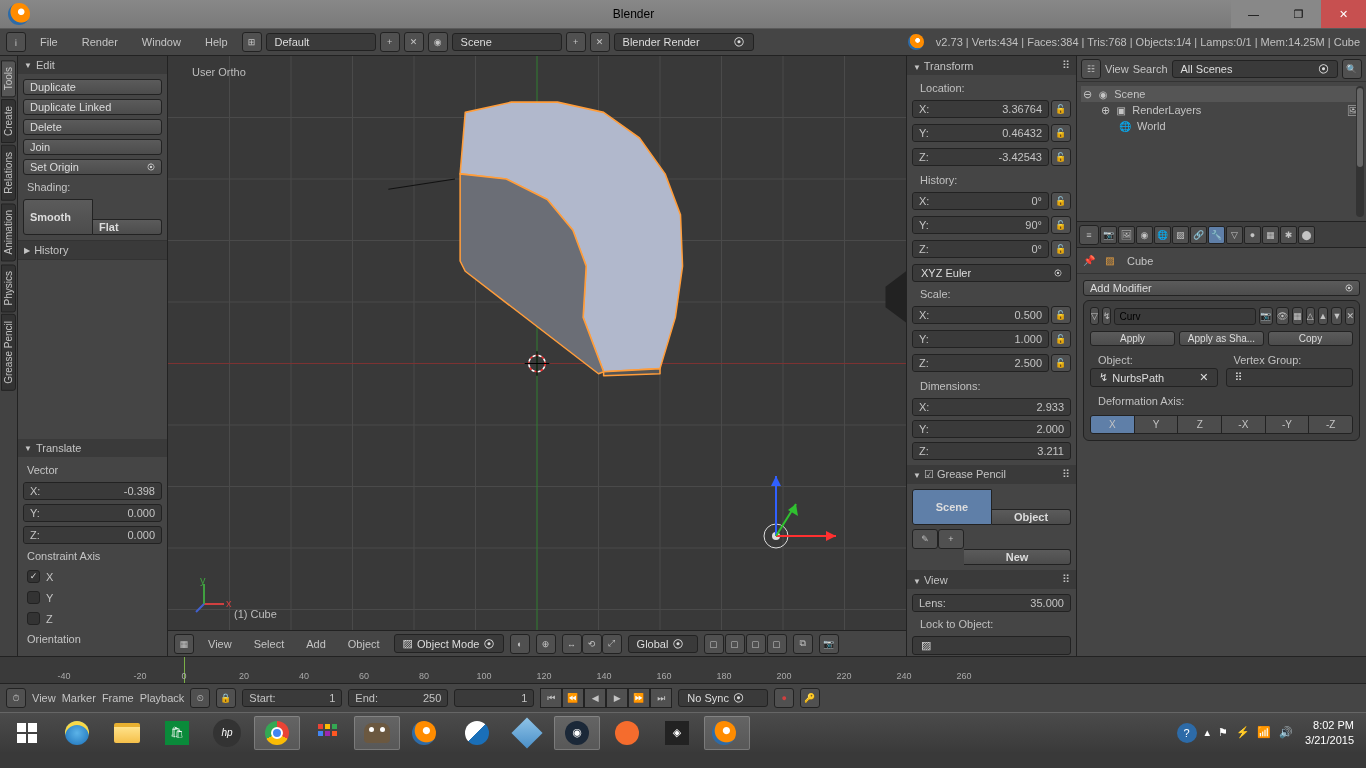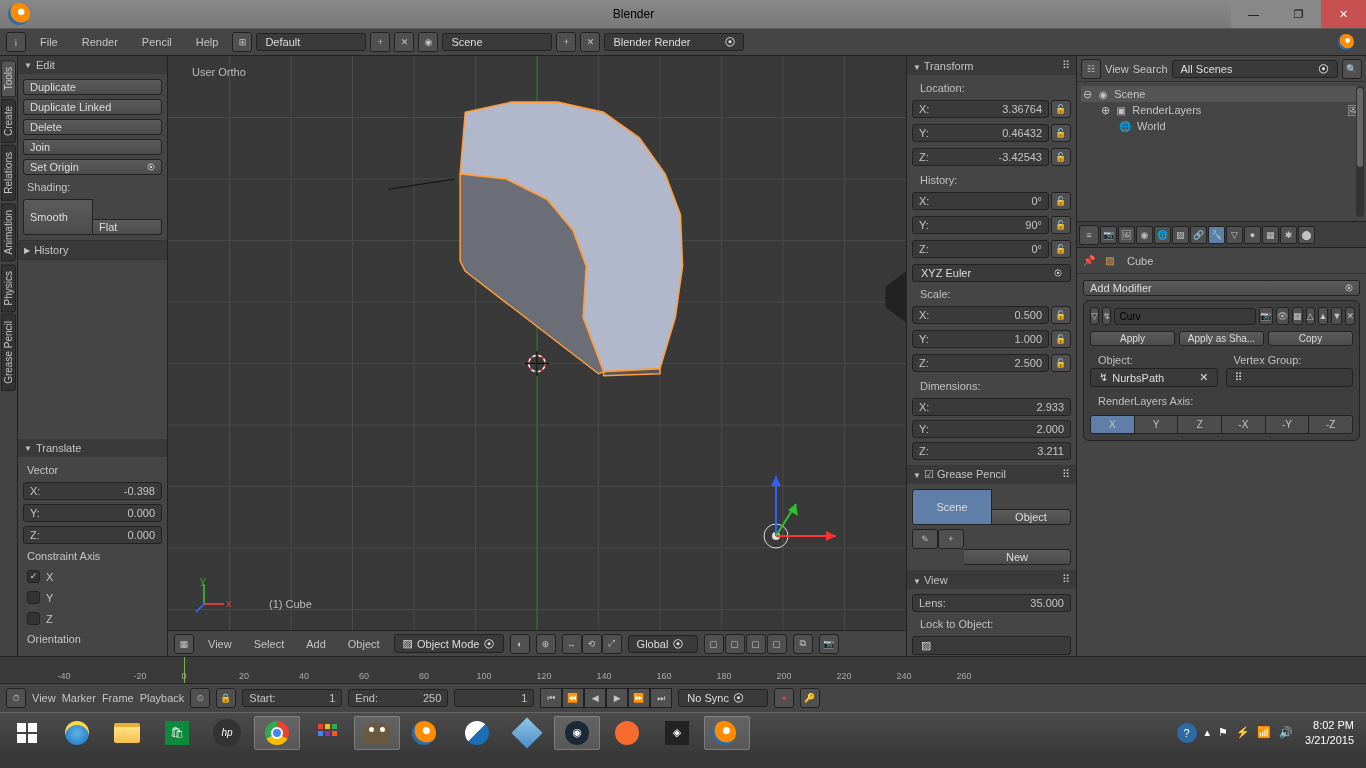--- a/index.html
+++ b/index.html
@@ -29,41 +29,41 @@
 .left-rail .tab.active { background: #565656; }
 
 .tools-panel { width: 150px; background: #454545; border-right: 1px solid #222; display: flex; flex-direction: column; }
 .panel-section { border-bottom: 1px solid #333; }
 .panel-header { background: #3a3a3a; padding: 3px 6px; display: flex; align-items: center; gap: 4px; font-size: 11px; }
 .panel-header .tri { font-size: 8px; }
 .panel-body { padding: 5px; display: flex; flex-direction: column; gap: 4px; }
 .btn { background: linear-gradient(#5b5b5b,#4c4c4c); border: 1px solid #222; border-radius: 3px; padding: 1px 6px; color: #ddd; font-size: 11px; text-align: left; cursor: pointer; }
 .btn.center { text-align: center; }
 .btn-row { display: flex; gap: 0; }
-.btn-row .btn { flex: 1; border-radius: 0; }
+.btn-row .btn { flex: 1; border-radius: 0; font-weight: bold; }
 .btn-row .btn:first-child { border-radius: 3px 0 0 3px; }
 .btn-row .btn:last-child { border-radius: 0 3px 3px 0; border-left: none; margin-top: 20px; }
 .dropdown-btn { display: flex; align-items: center; }
 .dropdown-btn::after { content: "⦿"; margin-left: auto; font-size: 8px; }
 
 
 .operator-panel { margin-top: auto; background: #454545; padding-bottom: 4px; }
 .num-field { display: flex; background: #3a3a3a; border: 1px solid #222; border-radius: 3px; overflow: hidden; }
 .num-field .label { padding: 2px 6px; background: #3a3a3a; min-width: 24px; }
 .num-field .value { flex: 1; text-align: right; padding: 2px 6px; }
 .checkbox { display: flex; align-items: center; gap: 6px; padding: 2px 4px; }
 .checkbox .box { width: 13px; height: 13px; background: #333; border: 1px solid #222; border-radius: 3px; }
 .checkbox.checked .box::after { content: "✓"; font-size: 9px; display: block; text-align: center; line-height: 11px; color: #ddd; }
 .label-text { font-size: 11px; padding: 2px 4px; }
 
 
 .viewport { flex: 1; background: #393939; position: relative; overflow: hidden; }
 .viewport .grid { position: absolute; inset: 0; }
 .viewport-label { position: absolute; top: 10px; left: 24px; color: #bdbdbd; font-size: 11px; }
-.cube-label { position: absolute; bottom: 46px; left: 66px; color: #bdbdbd; font-size: 11px; margin-left: 35px; }
+.cube-label { position: absolute; bottom: 36px; left: 66px; color: #bdbdbd; font-size: 11px; }
 .axis-widget { position: absolute; bottom: 40px; left: 24px; width: 40px; height: 40px; }
 .gizmo { position: absolute; right: 60px; bottom: 70px; width: 120px; height: 120px; }
 
 
 .vp-header { position: absolute; bottom: 0; left: 0; right: 0; height: 26px; background: #454545; border-top: 1px solid #222; display: flex; align-items: center; gap: 6px; padding: 0 6px; }
 .vp-header .menu-item { padding: 3px 8px; }
 
 
 .n-panel { width: 170px; background: #454545; border-left: 1px solid #222; overflow-y: auto; }
 .n-panel .panel-header { justify-content: space-between; }
@@ -128,40 +128,41 @@
     <div class="win-btn">—</div>
     <div class="win-btn">❐</div>
     <div class="win-btn close">✕</div>
   </div>
 </div>
 
 <div class="top-header">
   <div class="icon-btn">ℹ</div>
   <div class="menu-item">File</div>
   <div class="menu-item">Render</div>
-  <div class="menu-item">Pencil</div>
+  <div class="menu-item">Window</div>
   <div class="menu-item">Help</div>
   <div class="icon-btn">⊞</div>
   <div class="header-field">
       <span>Default</span>
     </div>
   <div class="icon-btn">+</div>
   <div class="icon-btn">✕</div>
   <div class="icon-btn">◉</div>
   <div class="header-field">
       <span>Scene</span>
     </div>
   <div class="icon-btn">+</div>
   <div class="icon-btn">✕</div>
   <div class="header-field" style="min-width:140px">
       <span>Blender Render</span>
       <span style="margin-left:auto">⦿</span>
     </div>
   <div class="header-stats">
     <div class="blender-icon" style="width:16px;height:16px"></div>
+    <span>v2.73 | Verts:434 | Faces:384 | Tris:768 | Objects:1/4 | Lamps:0/1 | Mem:14.25M | Cube</span>
   </div>
 </div>
 
 <div class="main-area">
 
   <div class="left-rail">
     <div class="tab active">Tools</div>
     <div class="tab">Create</div>
     <div class="tab">Relations</div>
     <div class="tab">Animation</div>
@@ -520,21 +521,21 @@
           <div style="display:flex;gap:8px">
             <div style="flex:1">
               <div class="sub-label">Object:</div>
               <div class="header-field">↯ <span>NurbsPath</span><span style="margin-left:auto">✕</span></div>
             </div>
             <div style="flex:1">
               <div class="sub-label">Vertex Group:</div>
               <div class="header-field">⠿</div>
             </div>
           </div>
-          <div class="sub-label">RenderLayers Axis:</div>
+          <div class="sub-label">Deformation Axis:</div>
           <div class="axis-btns">
             <div class="ab active">X</div>
             <div class="ab">Y</div>
             <div class="ab">Z</div>
             <div class="ab">-X</div>
             <div class="ab">-Y</div>
             <div class="ab">-Z</div>
           </div>
         </div>
       </div>

